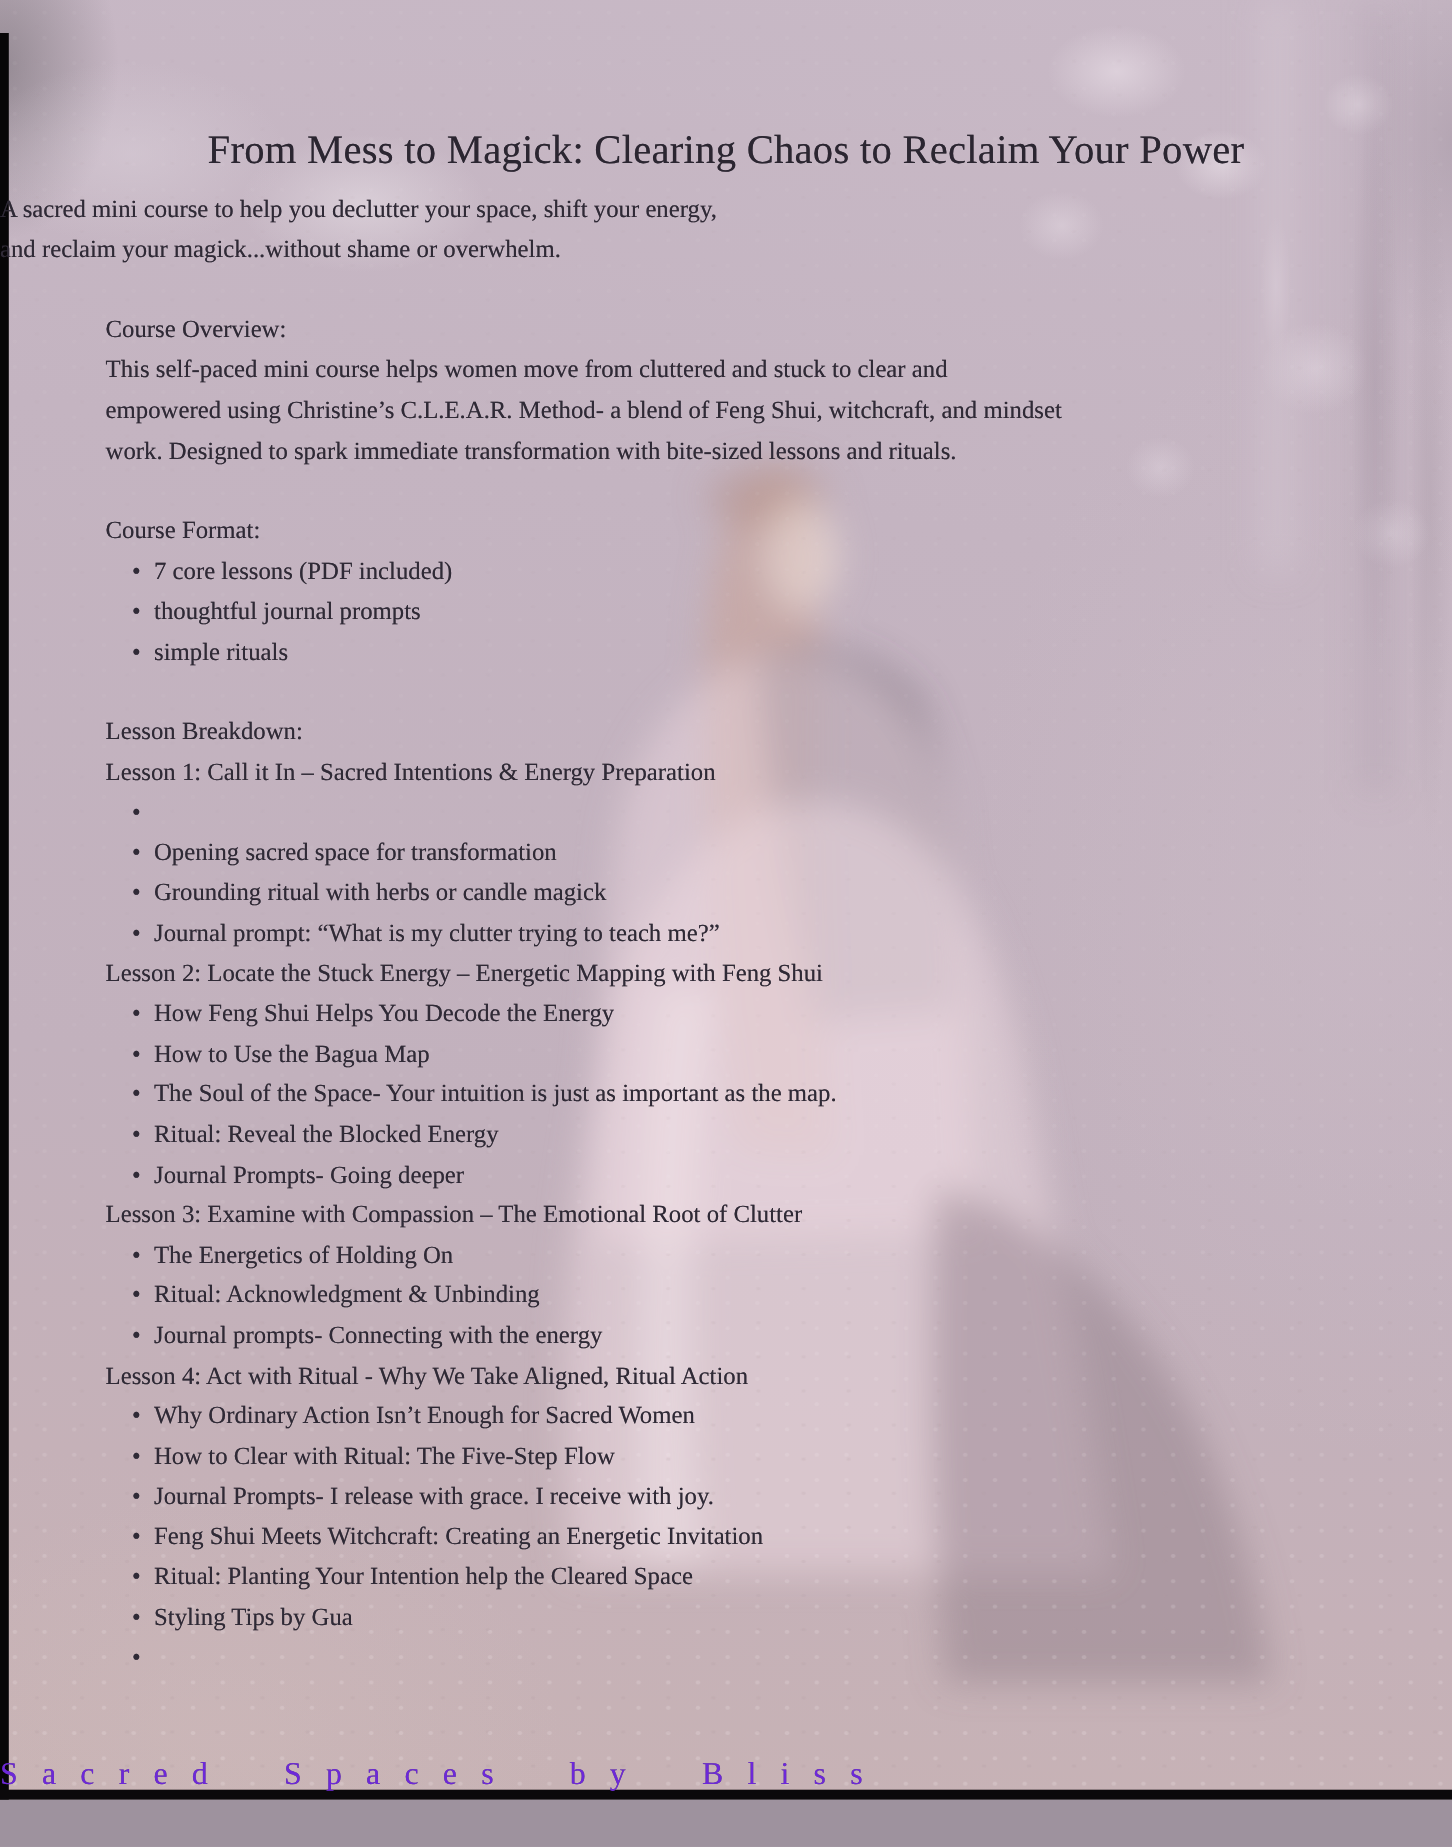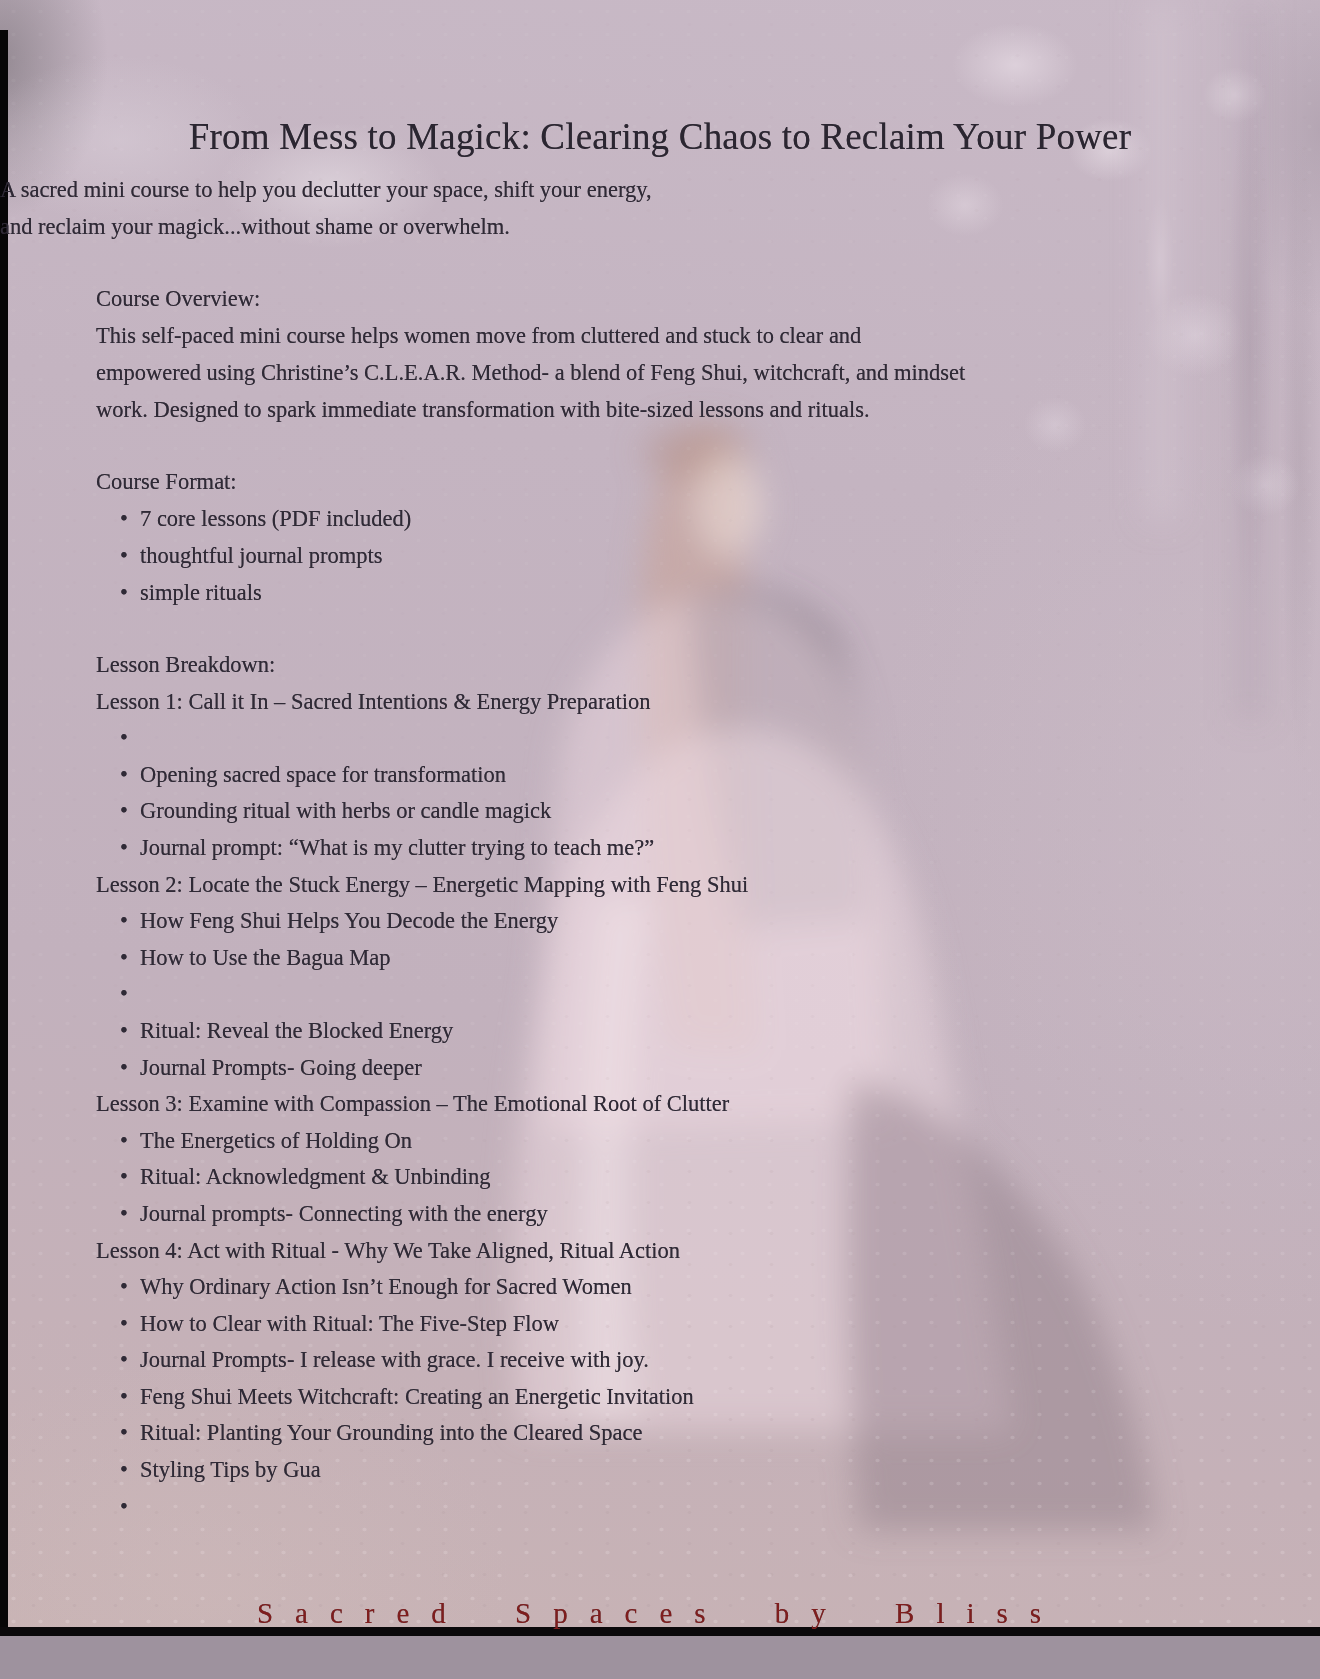--- a/index.html
+++ b/index.html
@@ -69,24 +69,23 @@
   .breakdown { top:647px; line-height:36.6px; }
   .heading { white-space:nowrap; }
   .bodyline, .lesson-title { white-space:nowrap; }
 
   ul.bullets { list-style:none; margin:0; padding:0; }
   ul.bullets li { display:flex; align-items:baseline; white-space:nowrap; }
   ul.bullets .dot { width:20px; margin-left:24px; flex:0 0 auto; }
 
   .footer {
     position:absolute; top:1593px; left:0; right:0;
-    text-align:center;
     font-size:29px; line-height:40px;
     letter-spacing:22px; word-spacing:18px;
-    color:#7f1d1d;
+    color:#6d28d9;
     white-space:nowrap;
   }
 </style>
 </head>
 <body>
 
 <div class="page">
 
   <div class="bg">
     <svg class="figure-svg" width="1320" height="1679" viewBox="0 0 1320 1679" aria-hidden="true">
@@ -180,20 +179,21 @@
           <li>
             <span class="dot">•</span>
             <span class="li-text">How Feng Shui Helps You Decode the Energy</span>
           </li>
           <li>
             <span class="dot">•</span>
             <span class="li-text">How to Use the Bagua Map</span>
           </li>
           <li>
             <span class="dot">•</span>
+            <span class="li-text">The Soul of the Space- Your intuition is just as important as the map.</span>
           </li>
           <li>
             <span class="dot">•</span>
             <span class="li-text">Ritual: Reveal the Blocked Energy</span>
           </li>
           <li>
             <span class="dot">•</span>
             <span class="li-text">Journal Prompts- Going deeper</span>
           </li>
         </ul>
@@ -227,21 +227,21 @@
             <span class="li-text">Journal Prompts- I release with grace. I receive with joy.</span>
           </li>
         </ul>
         <ul class="bullets">
           <li>
             <span class="dot">•</span>
             <span class="li-text">Feng Shui Meets Witchcraft: Creating an Energetic Invitation</span>
           </li>
           <li>
             <span class="dot">•</span>
-            <span class="li-text">Ritual: Planting Your Grounding into the Cleared Space</span>
+            <span class="li-text">Ritual: Planting Your Intention help the Cleared Space</span>
           </li>
           <li>
             <span class="dot">•</span>
             <span class="li-text">Styling Tips by Gua</span>
           </li>
           <li>
             <span class="dot">•</span>
           </li>
         </ul>
       </div>

